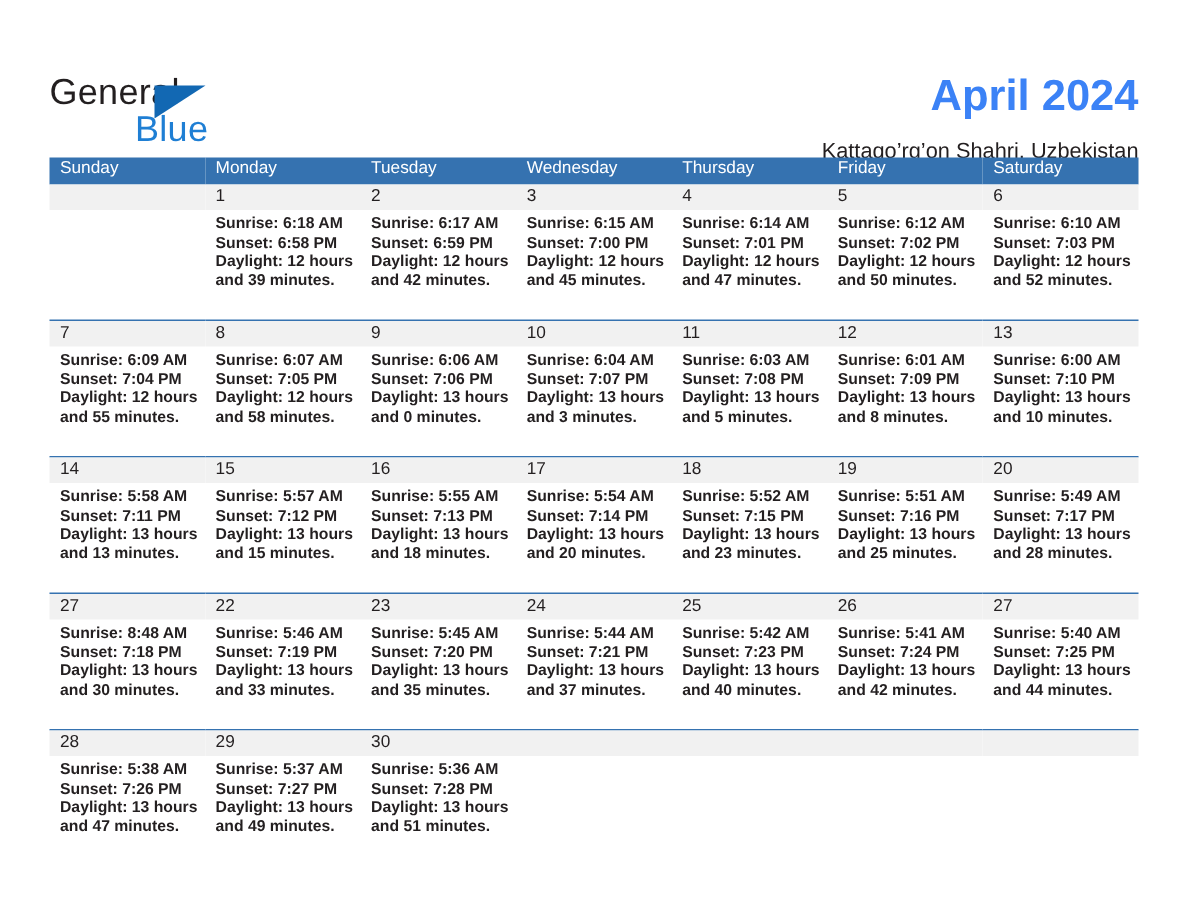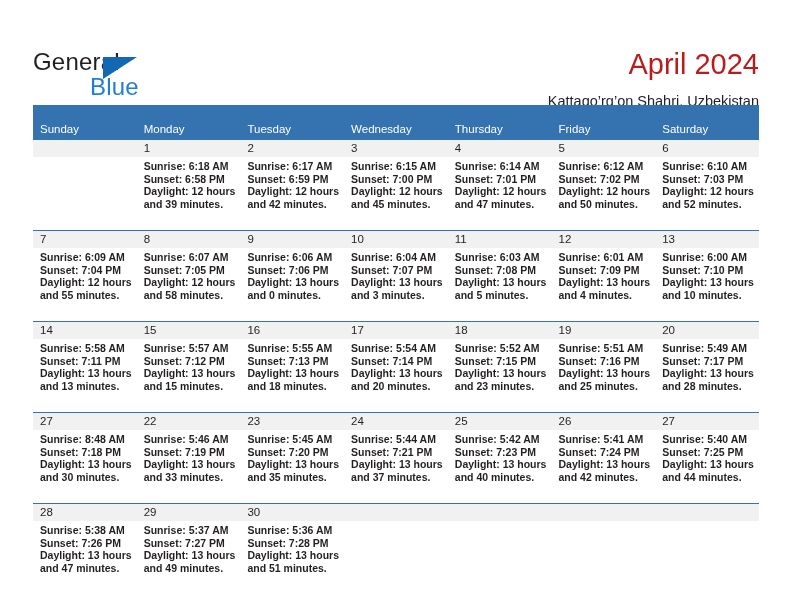--- a/index.html
+++ b/index.html
@@ -61,23 +61,24 @@
     font-size: 24px;
     letter-spacing: 0.2px;
     color: #1f7fd4;
     font-family: "Liberation Sans", sans-serif;
   }
   .title {
     position: absolute;
     right: 33px;
     top: 34px;
     font-size: 29px;
-    color: #b91c1c;
+    color: #3b82f6;
     text-align: right;
     white-space: nowrap;
+    font-weight: bold;
   }
   .subtitle {
     position: absolute;
     right: 33px;
     top: 79px;
     font-size: 14.5px;
     color: #231f20;
     white-space: nowrap;
   }
 
@@ -89,21 +90,21 @@
     width: 726px;
     border-collapse: collapse;
     table-layout: fixed;
   }
   .calendar th {
     background: #3572b0;
     color: #ffffff;
     font-size: 11.5px;
     font-weight: normal;
     text-align: left;
-    padding: 18px 0 5px 7px;
+    padding: 1px 0 5px 7px;
     height: 11px;
     border: none;
   }
   .week-row > td {
     padding: 0;
     vertical-align: top;
     border-top: 1px solid #3572b0;
     height: 90px;
     box-sizing: border-box;
   }
@@ -292,21 +293,21 @@
               </div>
             </div>
           </td>
           <td>
             <div class="cell">
               <div class="daynum-band">12</div>
               <div class="detail">
                 <div>Sunrise: 6:01 AM</div>
                 <div>Sunset: 7:09 PM</div>
                 <div>Daylight: 13 hours</div>
-                <div>and 4 minutes.</div>
+                <div>and 8 minutes.</div>
               </div>
             </div>
           </td>
           <td>
             <div class="cell">
               <div class="daynum-band">13</div>
               <div class="detail">
                 <div>Sunrise: 6:00 AM</div>
                 <div>Sunset: 7:10 PM</div>
                 <div>Daylight: 13 hours</div>

